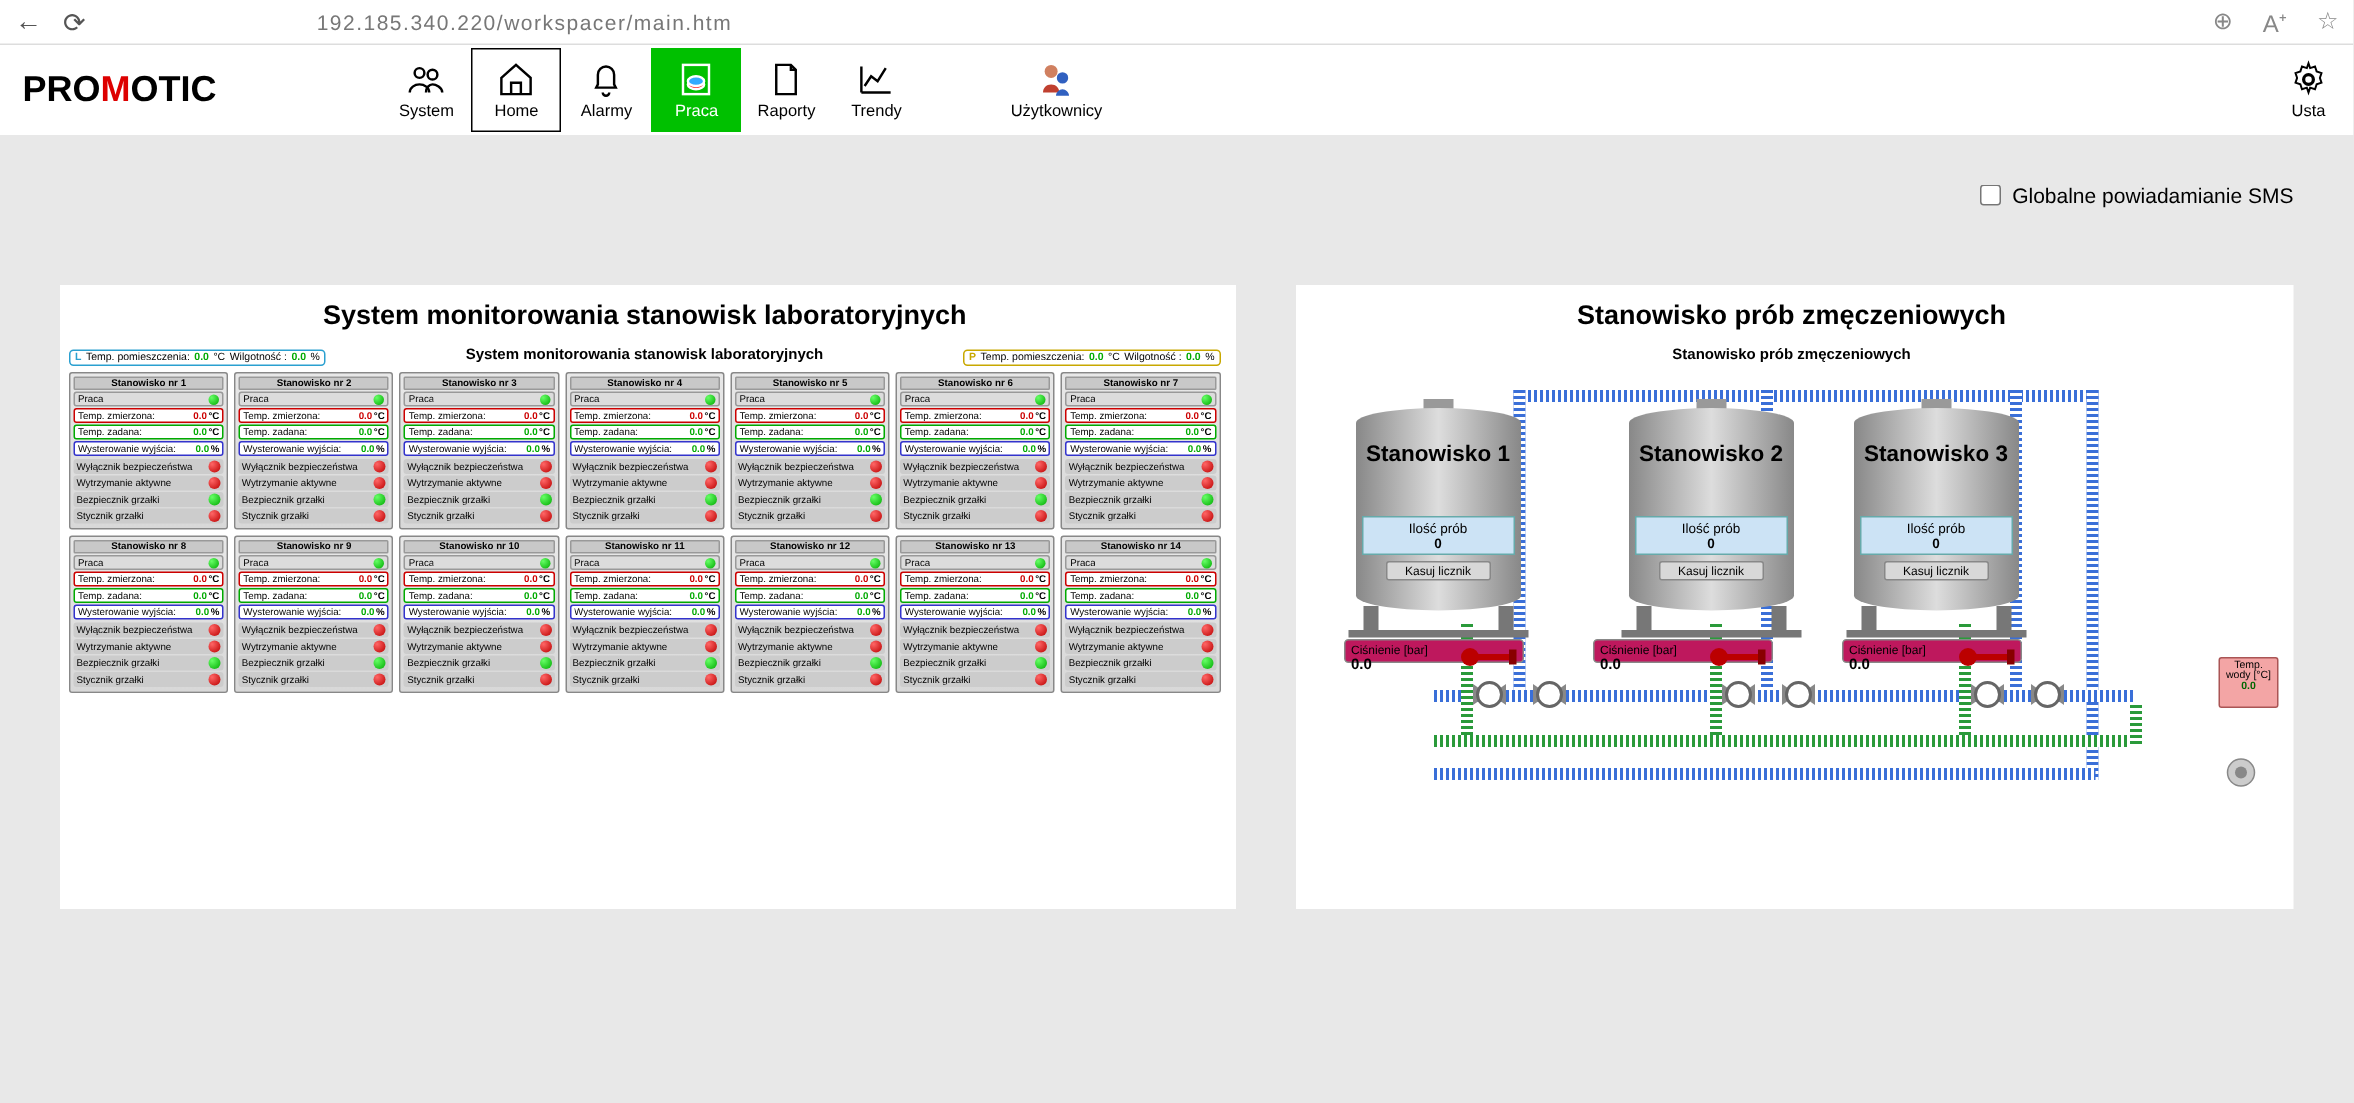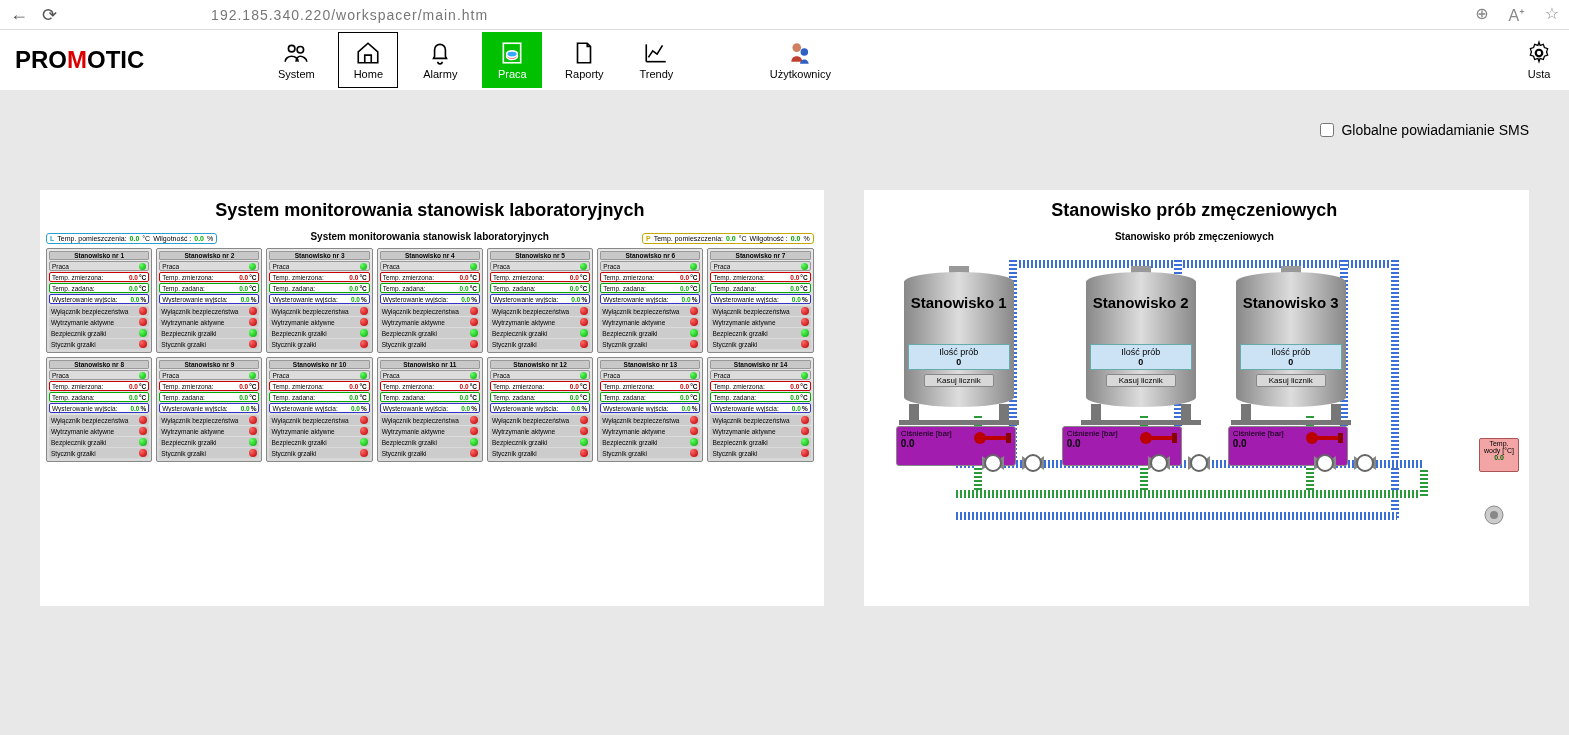--- a/index.html
+++ b/index.html
@@ -1,21 +1,21 @@
 <!DOCTYPE html>
 <html><head>
 <meta charset="utf-8">
 <style>
   * { box-sizing: border-box; }
   body { margin:0; font-family: Arial, sans-serif; background:#e8e8e8; font-size:12px; color:#000; }
   .browser-bar { height:30px; background:#fff; border-bottom:1px solid #ddd; display:flex; align-items:center; padding:0 10px; gap:14px; }
   .url { color:#777; font-size:14px; letter-spacing:1px; margin-left:140px;}
   .browser-right { margin-left:auto; display:flex; gap:20px; color:#888; font-size:16px;}
   .nav-icon-btn { cursor:pointer; color:#555; font-size:18px; }
-  .toolbar { height:60px; background:#fff; display:flex; align-items:center; padding-left:15px; gap:12px; }
+  .toolbar { height:60px; background:#fff; display:flex; align-items:center; padding-left:15px; gap:0; }
   .logo { font-size:24px; font-weight:bold; letter-spacing:0; margin-right:110px;}
   .logo-red { color:#d00; }
   .tool-btn { width:60px; height:56px; display:flex; flex-direction:column; align-items:center; justify-content:center; font-size:11px; gap:2px; text-decoration:none; color:#000; border:1px solid transparent;}
   .tool-btn.boxed { border:1px solid #000; }
   .tool-btn.active { background:#00c000; color:#fff;}
   .tool-btn svg, .tool-btn .icon-placeholder { width:26px; height:26px; }
   .content { padding:30px 40px 10px 40px; }
   .check-row { display:flex; align-items:center; gap:4px; margin-bottom:18px; font-size:14px;justify-content:flex-end;}
   .check-row input { width:14px; height:14px; }
   .panels { display:flex; gap:40px; margin-top:50px;}
@@ -46,21 +46,21 @@
   .status-row .dot { width:8px; height:8px; border-radius:50%; }
   .dot.red { background:radial-gradient(circle at 30% 30%, #f66, #b00);}
   .dot.green { background:radial-gradient(circle at 30% 30%, #6f6, #0a0);}
   
   .fatigue { position:relative; height:330px; }
   .tank { position:absolute; width:130px; top:20px;}
   .tank svg { width:100%; }
   .tank-title { position:absolute; top:28px; left:0; right:0; text-align:center; font-size:15px; font-weight:bold;}
   .tank-box { position:absolute; top:78px; left:14px; right:14px; background:#cce3f5; border:1px solid #6aa; text-align:center; font-size:9px; padding:2px 0;}
   .tank-btn { position:absolute; top:108px; left:30px; right:30px; background:#d8d8d8; border:1px solid #888; border-radius:2px; text-align:center; font-size:8px; padding:1px 0;}
-  .gauge-box { position:absolute; top:180px; width:120px; height:40px; border:1px solid #888; border-radius:3px; background:#a21caf; font-size:8px; padding:2px 4px;}
+  .gauge-box { position:absolute; top:180px; width:120px; height:16px; border:1px solid #888; border-radius:3px; background:#be185d; font-size:8px; padding:2px 4px;}
   .gauge-box .gv { font-weight:bold; font-size:10px;}
   .gauge-icon { position:absolute; right:3px; top:3px; width:40px; height:16px;}
   .valve { position:absolute; width:22px; height:22px; }
   .valve circle { fill:#fff; stroke:#666; stroke-width:2;}
   .valve .tri { fill:#888;}
   .water-box { position:absolute; right:6px; top:192px; width:40px; height:34px; background:#f3a5a5; border:1px solid #a55; border-radius:2px; text-align:center; font-size:7px; padding:1px;}
   .pipe { position:absolute; background:repeating-linear-gradient(90deg,#fff 0 2px, transparent 2px 4px); }
   .pipe.blue { background-color:#3a6fd8;}
   .pipe.green { background-color:#2a9a3a;}
   .pipe.h { height:8px;}

